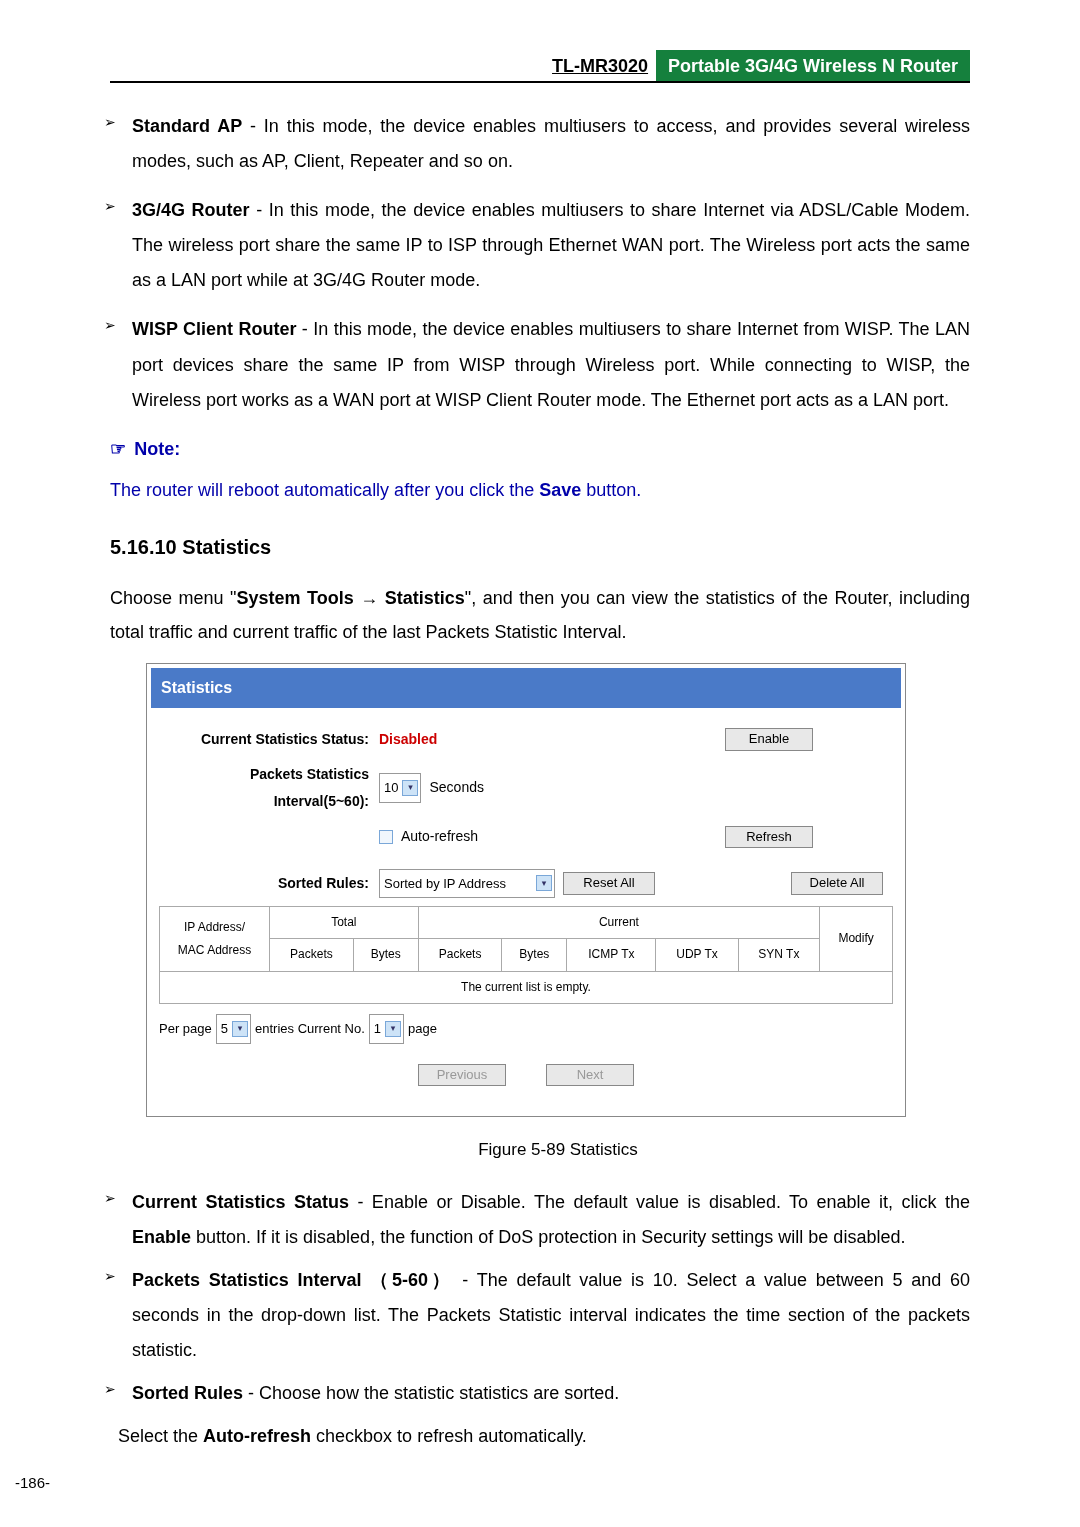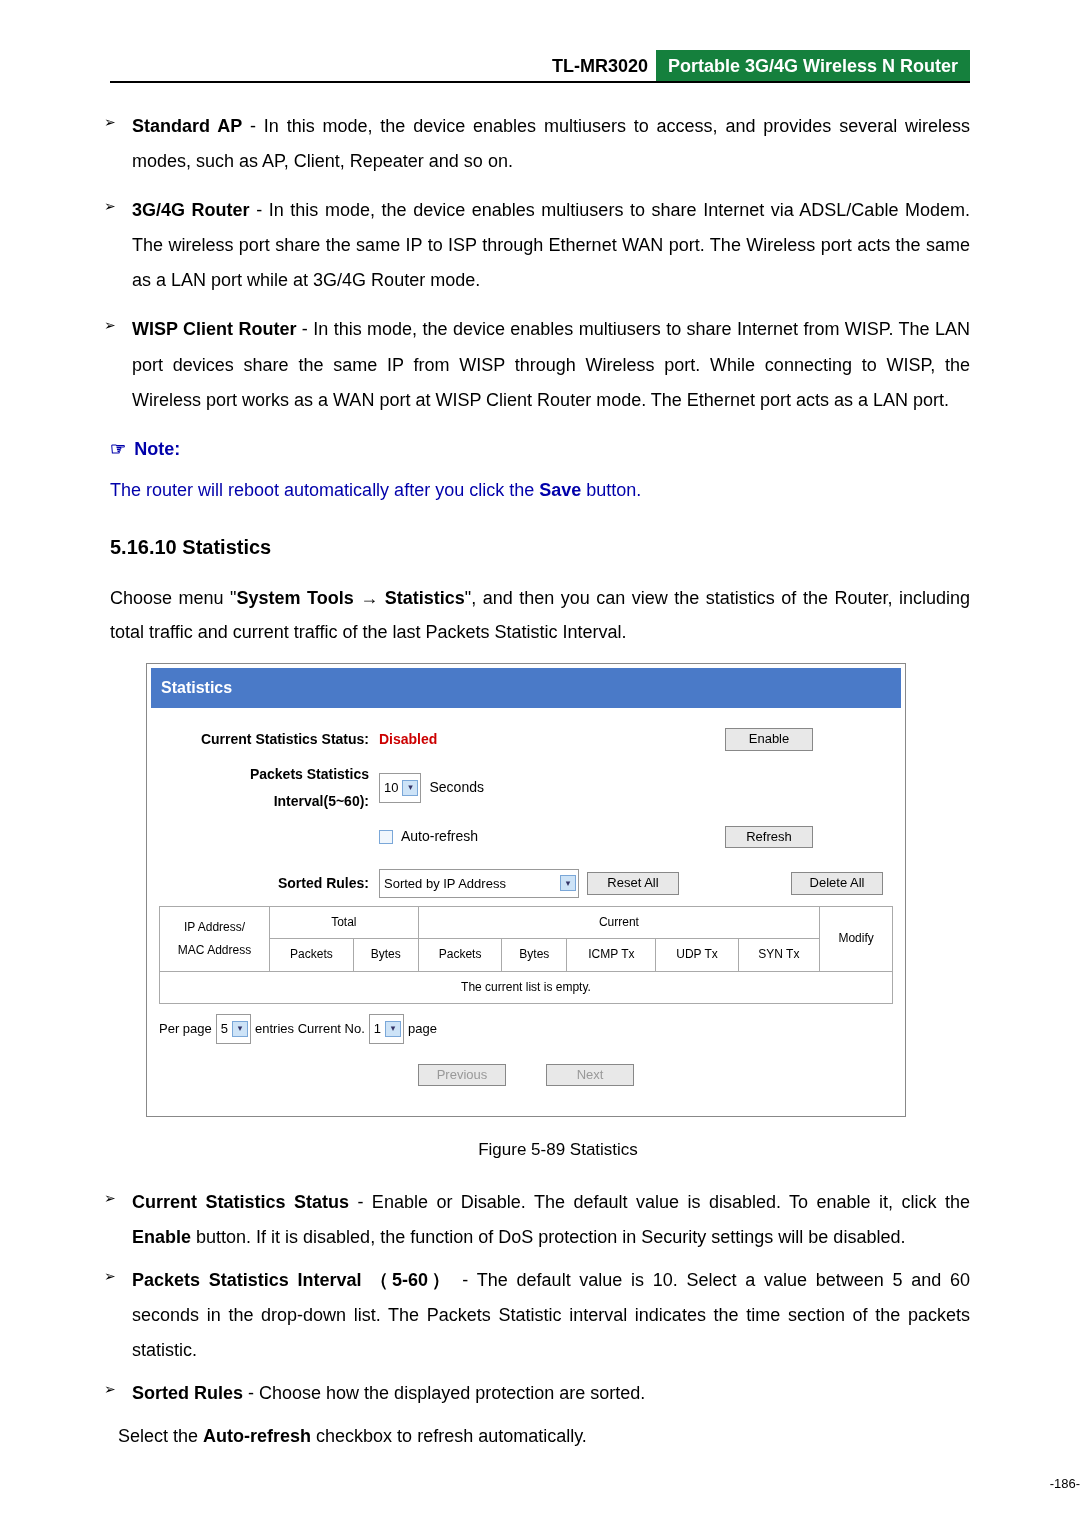--- a/index.html
+++ b/index.html
@@ -17,20 +17,21 @@
     padding-bottom: 0;
     margin-bottom: 26px;
     display: flex;
     justify-content: flex-end;
     align-items: flex-end;
   }
   .model {
     font-weight: bold;
     font-size: 18px;
     padding: 6px 8px 4px 8px;
+    text-decoration: underline;
   }
   .product {
     background: #15803d;
     color: #fff;
     font-weight: bold;
     font-size: 18px;
     padding: 6px 12px 4px 12px;
   }
   .content { font-size: 18px; line-height: 1.95; }
   .bullet-list { list-style: none; padding-left: 22px; }
@@ -108,21 +109,21 @@
     background: #f0f6fc; display: inline-block;
   }
   .gap-right { margin-left: auto; margin-right: 80px; }
   .cfg-table { width: 100%; border-collapse: collapse; font-size: 12px; margin-top: 4px; }
   .cfg-table th, .cfg-table td { border: 1px solid #aaa; padding: 4px 6px; font-weight: normal; text-align: center; }
   .cfg-foot { display: flex; align-items: center; gap: 4px; font-size: 13px; margin-top: 10px; }
   .pager { display: flex; justify-content: center; gap: 40px; margin-top: 20px; margin-bottom: 16px; }
   .figure-caption { text-align: center; font-size: 17px; margin: 16px 0 18px 0; }
 
   .para2 { font-size: 18px; line-height: 1.9; margin-bottom: 14px; margin-left: 8px; }
-  .page-num { position: absolute; bottom: 36px; left: 8px; right: 0; text-align: right; font-size: 13px; }
+  .page-num { position: absolute; bottom: 36px; left: 15px; right: 0; text-align: left; font-size: 15px; }
   .hand-icon { font-size: 18px; }
 </style>
 </head>
 <body>
 
 <div class="header-line">
   <span class="model">TL-MR3020</span>
   <span class="product">Portable 3G/4G Wireless N Router</span>
 </div>
 
@@ -186,21 +187,21 @@
             <span>Auto-refresh</span>
           </div>
           <div class="gap-right">
             <div class="btn">Refresh</div>
           </div>
         </div>
 
         <div class="cfg-row" style="margin-top:18px;">
           <div class="cfg-label">Sorted Rules:</div>
           <div class="cfg-val">
-            <span class="select" style="width:200px; justify-content:space-between;">
+            <span class="select" style="width:176px; justify-content:space-between;">
               <span>Sorted by IP Address</span>
               <span class="chev">▾</span>
             </span>
             <div class="btn wide">Reset All</div>
           </div>
           <div style="margin-left:auto; margin-right:10px;">
             <div class="btn wide">Delete All</div>
           </div>
         </div>
 
@@ -252,21 +253,21 @@
   </div>
 
   <ul class="bullet-list tight-bullet">
     <li>
       <b>Current Statistics Status</b><span> - Enable or Disable. The default value is disabled. To enable it, click the </span><b>Enable</b><span> button. If it is disabled, the function of DoS protection in Security settings will be disabled.</span>
     </li>
     <li>
       <b>Packets Statistics Interval</b><b> （5-60）</b><span> - The default value is 10. Select a value between 5 and 60 seconds in the drop-down list. The Packets Statistic interval indicates the time section of the packets statistic.</span>
     </li>
     <li>
-      <b>Sorted Rules</b><span> - Choose how the displayed protection are sorted.</span>
+      <b>Sorted Rules</b><span> - Choose how the statistic statistics are sorted.</span>
     </li>
   </ul>
 
   <div class="para2">
     <span>Select the </span><b>Auto-refresh</b><span> checkbox to refresh automatically.</span>
   </div>
 
 </div>
 
 <div class="page-num">-186-</div>

